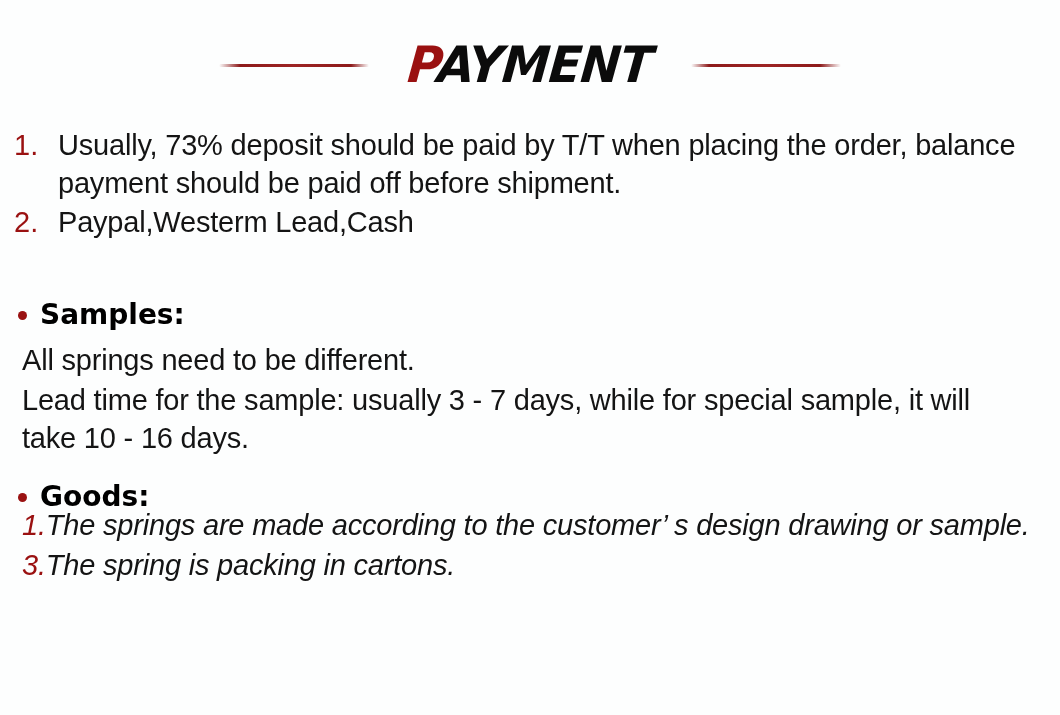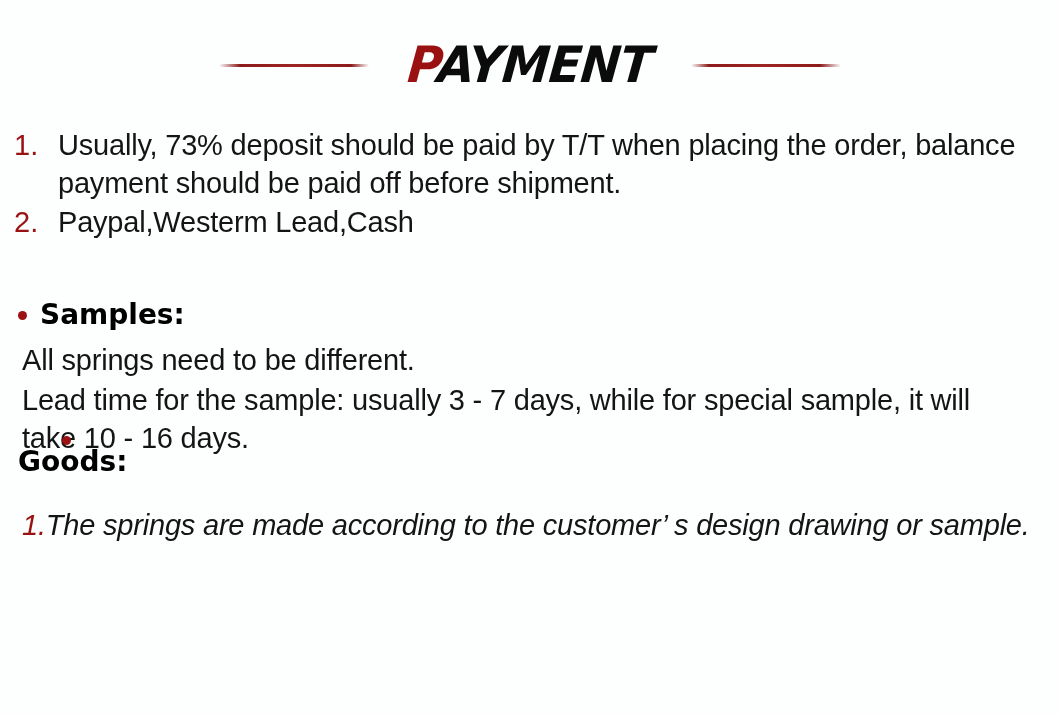--- a/index.html
+++ b/index.html
@@ -115,21 +115,21 @@
   }
   .section-head .dot {
     width: 9px;
     height: 9px;
     border-radius: 50%;
     background: #9a1212;
     margin-right: 13px;
     flex: 0 0 auto;
   }
   .head-samples { top: 298px; }
-  .head-goods   { top: 436px; flex-direction: column; }
+  .head-goods   { top: 480px; }
 
   
   .samples-body {
     position: absolute;
     left: 22px;
     top: 341px;
     width: 1000px;
   }
   .samples-body p {
     margin: 0;
@@ -188,15 +188,16 @@
     <p class="body-text">Lead time for the sample: usually 3 - 7 days, while for special sample, it will take 10 - 16 days.</p>
   </div>
 
   <div class="section-head head-goods">
     <span class="dot"></span>
     <span>Goods:</span>
   </div>
 
   <div class="goods-list">
     <p class="goods-item body-text"><span class="gnum">1.</span><span>The springs are made according to the customer’ s design drawing or sample.</span></p>
+    <p class="goods-item body-text"><span class="gnum">3.</span><span>The spring is packing in cartons.</span></p>
   </div>
 
 </div>
 
 </body></html>

